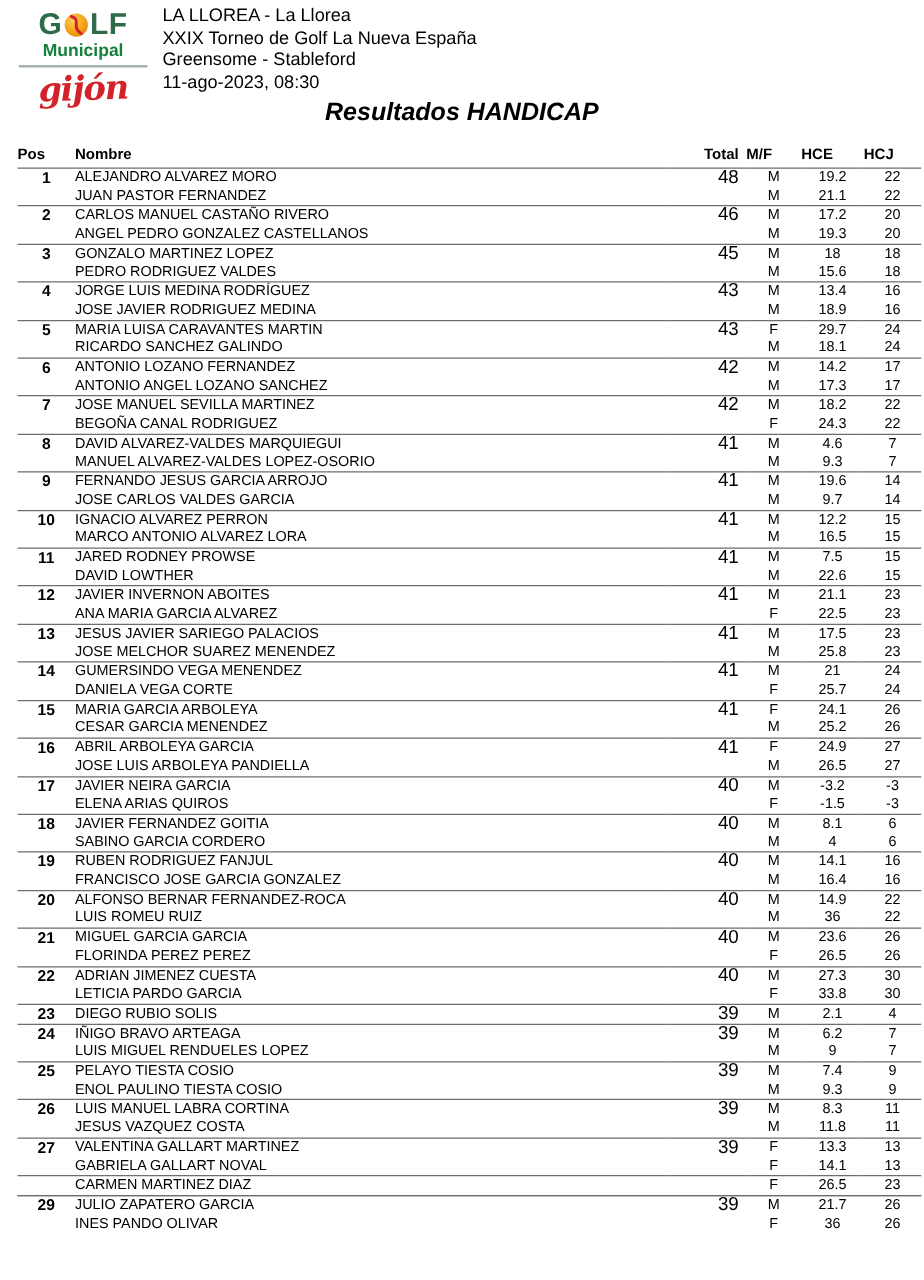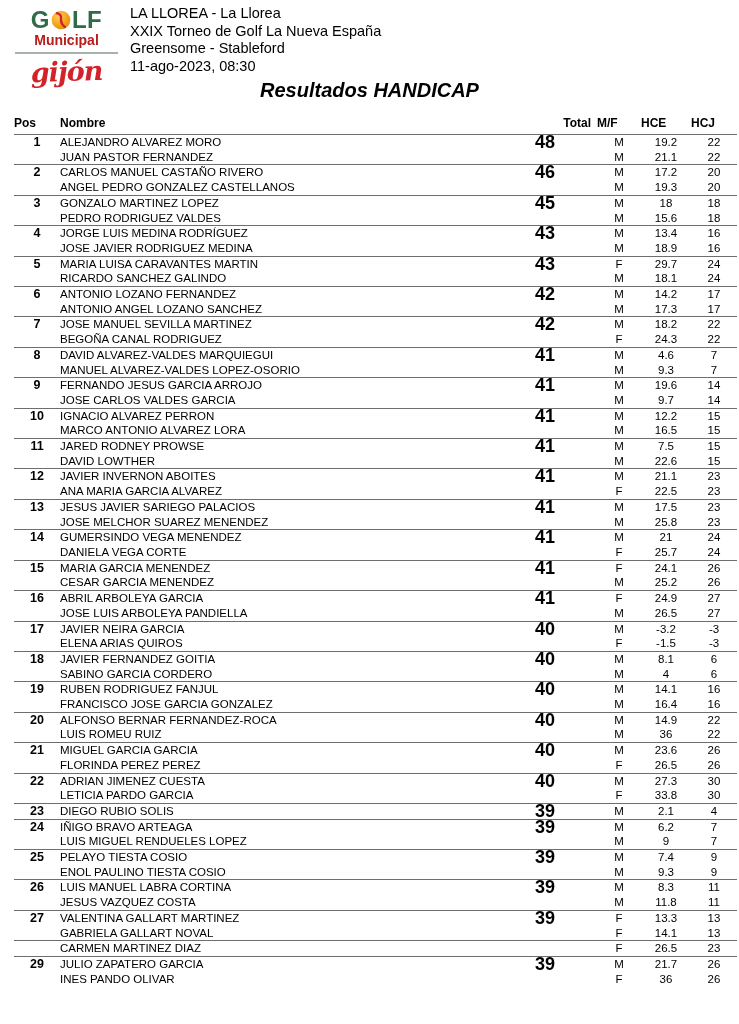--- a/index.html
+++ b/index.html
@@ -15,21 +15,21 @@
   .logo {
     position:absolute; left:15px; top:7px; width:103px; text-align:center;
   }
   .logo-golf {
     display:flex; align-items:center; justify-content:center;
     font-size:24px; font-weight:bold; color:#2f6a49;
     line-height:25px; letter-spacing:.5px;
   }
   .logo-golf .ball { width:20px; height:20px; margin:0 1px; display:block; }
   .logo-municipal {
-    font-size:14px; font-weight:bold; color:#b91c1c; line-height:16px;
+    font-size:14px; font-weight:bold; color:#15803d; line-height:16px;
     padding-bottom:4px; border-bottom:2px solid #a8b2ac;
   }
   .logo-gijon {
     font-family:"DejaVu Serif", serif;
     font-size:27px; font-weight:bold; font-style:italic;
     color:#d2232a; line-height:36px; letter-spacing:-1px;
     transform:rotate(-2deg);
   }
   .event-info {
     position:absolute; left:130px; top:5px;
@@ -58,21 +58,21 @@
   }
   th.h-name  { text-align:left; }
   th.h-total { text-align:right; padding-right:6px; }
 
   td {
     font-size:11.5px; height:14.6px; line-height:14.7px;
     white-space:nowrap; overflow:hidden; vertical-align:top;
   }
   td.pos   { text-align:center; font-weight:bold; font-size:12.5px; }
   td.name  { text-align:left; }
-  td.total { font-weight:bold; font-size:18px; padding-right:6px; }
+  td.total { text-align:right; font-weight:normal; font-size:15px; padding-right:6px; }
   td.mf, td.hce, td.hcj { text-align:center; }
 
   tbody.group tr:last-child td { border-bottom:1px solid #6e6e6e; }
   tbody.group:last-child tr:last-child td { border-bottom:none; }
 </style>
 </head>
 <body>
 
 <div class="page">
 
@@ -372,21 +372,21 @@
           <td class="name">DANIELA VEGA CORTE</td>
           <td class="total"></td>
           <td class="mf">F</td>
           <td class="hce">25.7</td>
           <td class="hcj">24</td>
         </tr>
       </tbody>
       <tbody class="group">
         <tr>
           <td class="pos">15</td>
-          <td class="name">MARIA GARCIA MENENDEZ</td>
+          <td class="name">MARIA GARCIA ARBOLEYA</td>
           <td class="total">41</td>
           <td class="mf">F</td>
           <td class="hce">24.1</td>
           <td class="hcj">26</td>
         </tr>
         <tr>
           <td class="pos"></td>
           <td class="name">CESAR GARCIA MENENDEZ</td>
           <td class="total"></td>
           <td class="mf">M</td>

